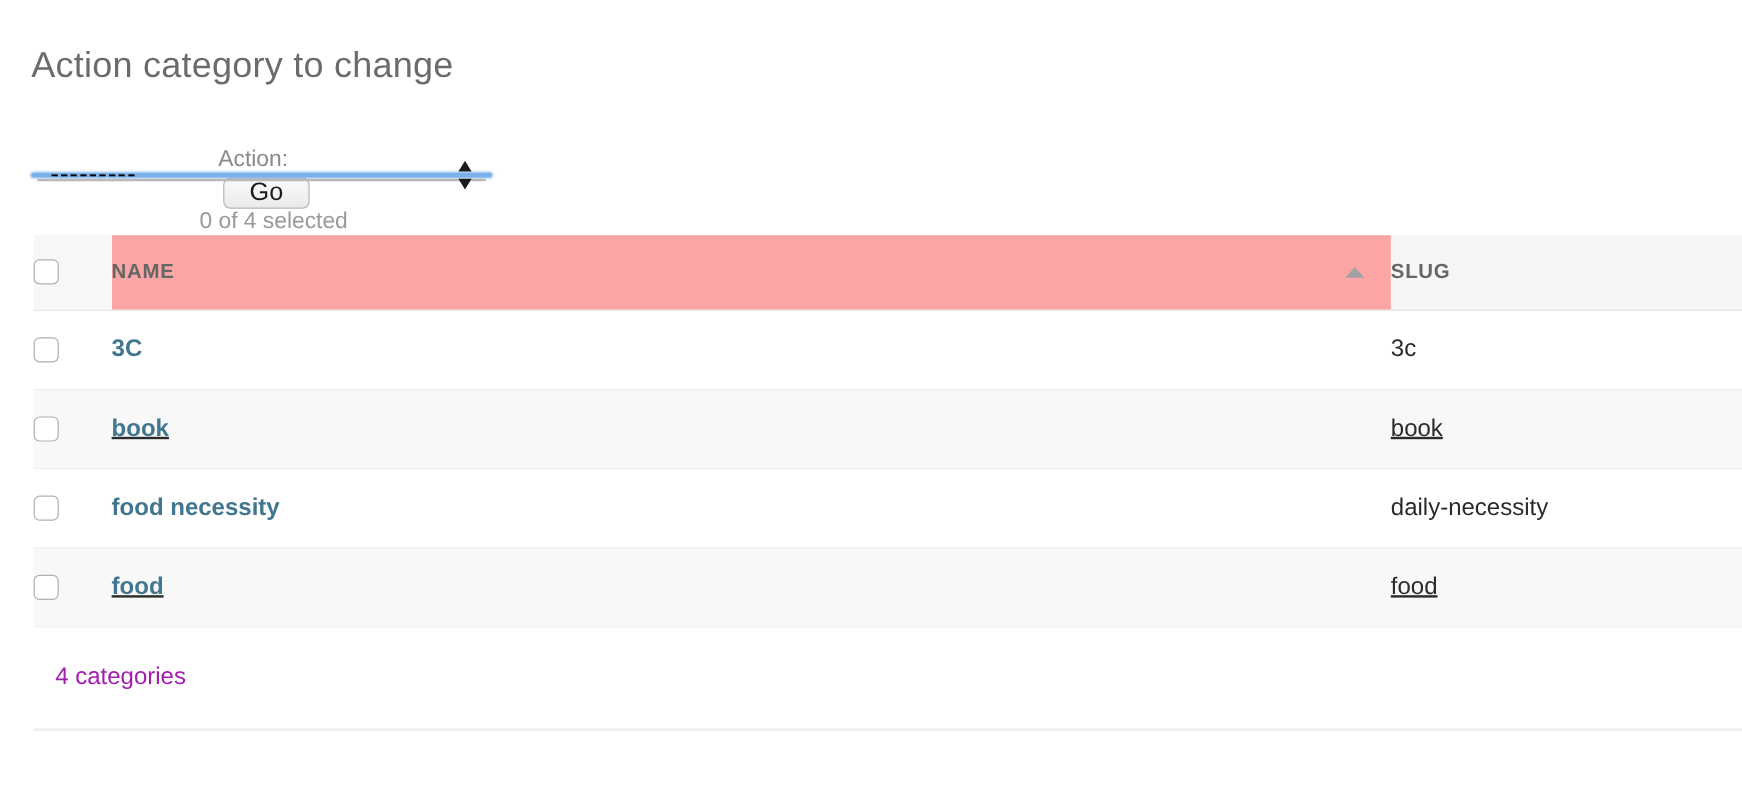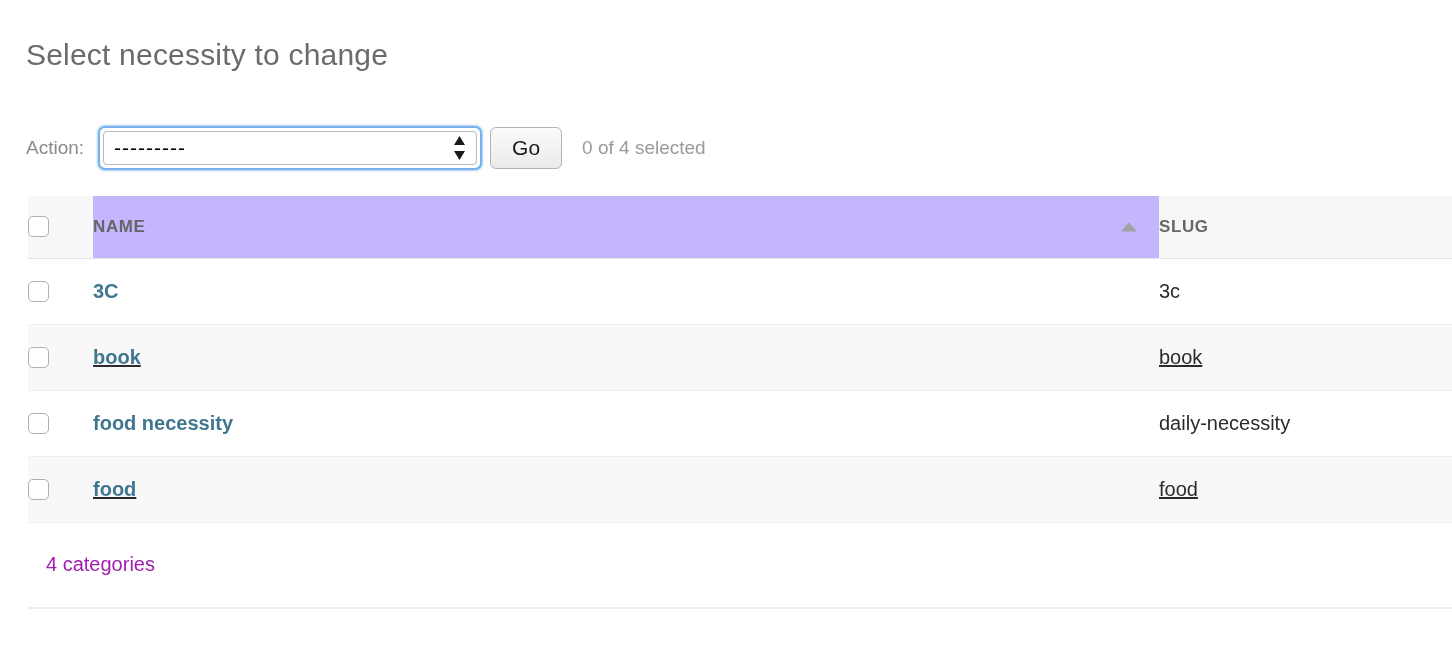--- a/index.html
+++ b/index.html
@@ -30,20 +30,21 @@
   }
 
   
   .actions {
     position: absolute;
     left: 26px;
     top: 122px;
     height: 52px;
     display: flex;
     align-items: center;
+    flex-direction: column;
   }
   .actions-label {
     font-size: 19px;
     color: #8a8a8a;
     margin-right: 14px;
     white-space: nowrap;
   }
 
   .select-wrap {
     position: relative;
@@ -148,21 +149,21 @@
 
   thead tr { height: 62px; }
   thead th {
     border-bottom: 1px solid #e3e3e3;
     font-size: 17px;
     font-weight: bold;
     color: #666;
     letter-spacing: 0.6px;
   }
   thead th.col-check { background: #f7f7f7; }
-  thead th.col-name  { background: #c4b5fd; position: relative; }
+  thead th.col-name  { background: #fca5a5; position: relative; }
   thead th.col-slug  { background: #f6f6f6; }
 
   .sort-arrow {
     position: absolute;
     right: 22px;
     top: 50%;
     transform: translateY(-50%);
     width: 0; height: 0;
     border-left: 8px solid transparent;
     border-right: 8px solid transparent;
@@ -209,21 +210,21 @@
     left: 28px;
     top: 607px;
     width: 1424px;
     height: 2px;
     background: #eeeeee;
   }
 </style>
 </head>
 <body>
 
-<h1 class="page-title">Select necessity to change</h1>
+<h1 class="page-title">Action category to change</h1>
 
 <div class="actions">
   <span class="actions-label">Action:</span>
 
   <div class="select-wrap">
     <div class="select-inner"></div>
     <span class="select-value">---------</span>
     <span class="select-arrows">
       <svg width="13" height="26" viewBox="0 0 13 26">
         <polygon points="6.5,1 12,10 1,10" fill="#1a1a1a"></polygon>

